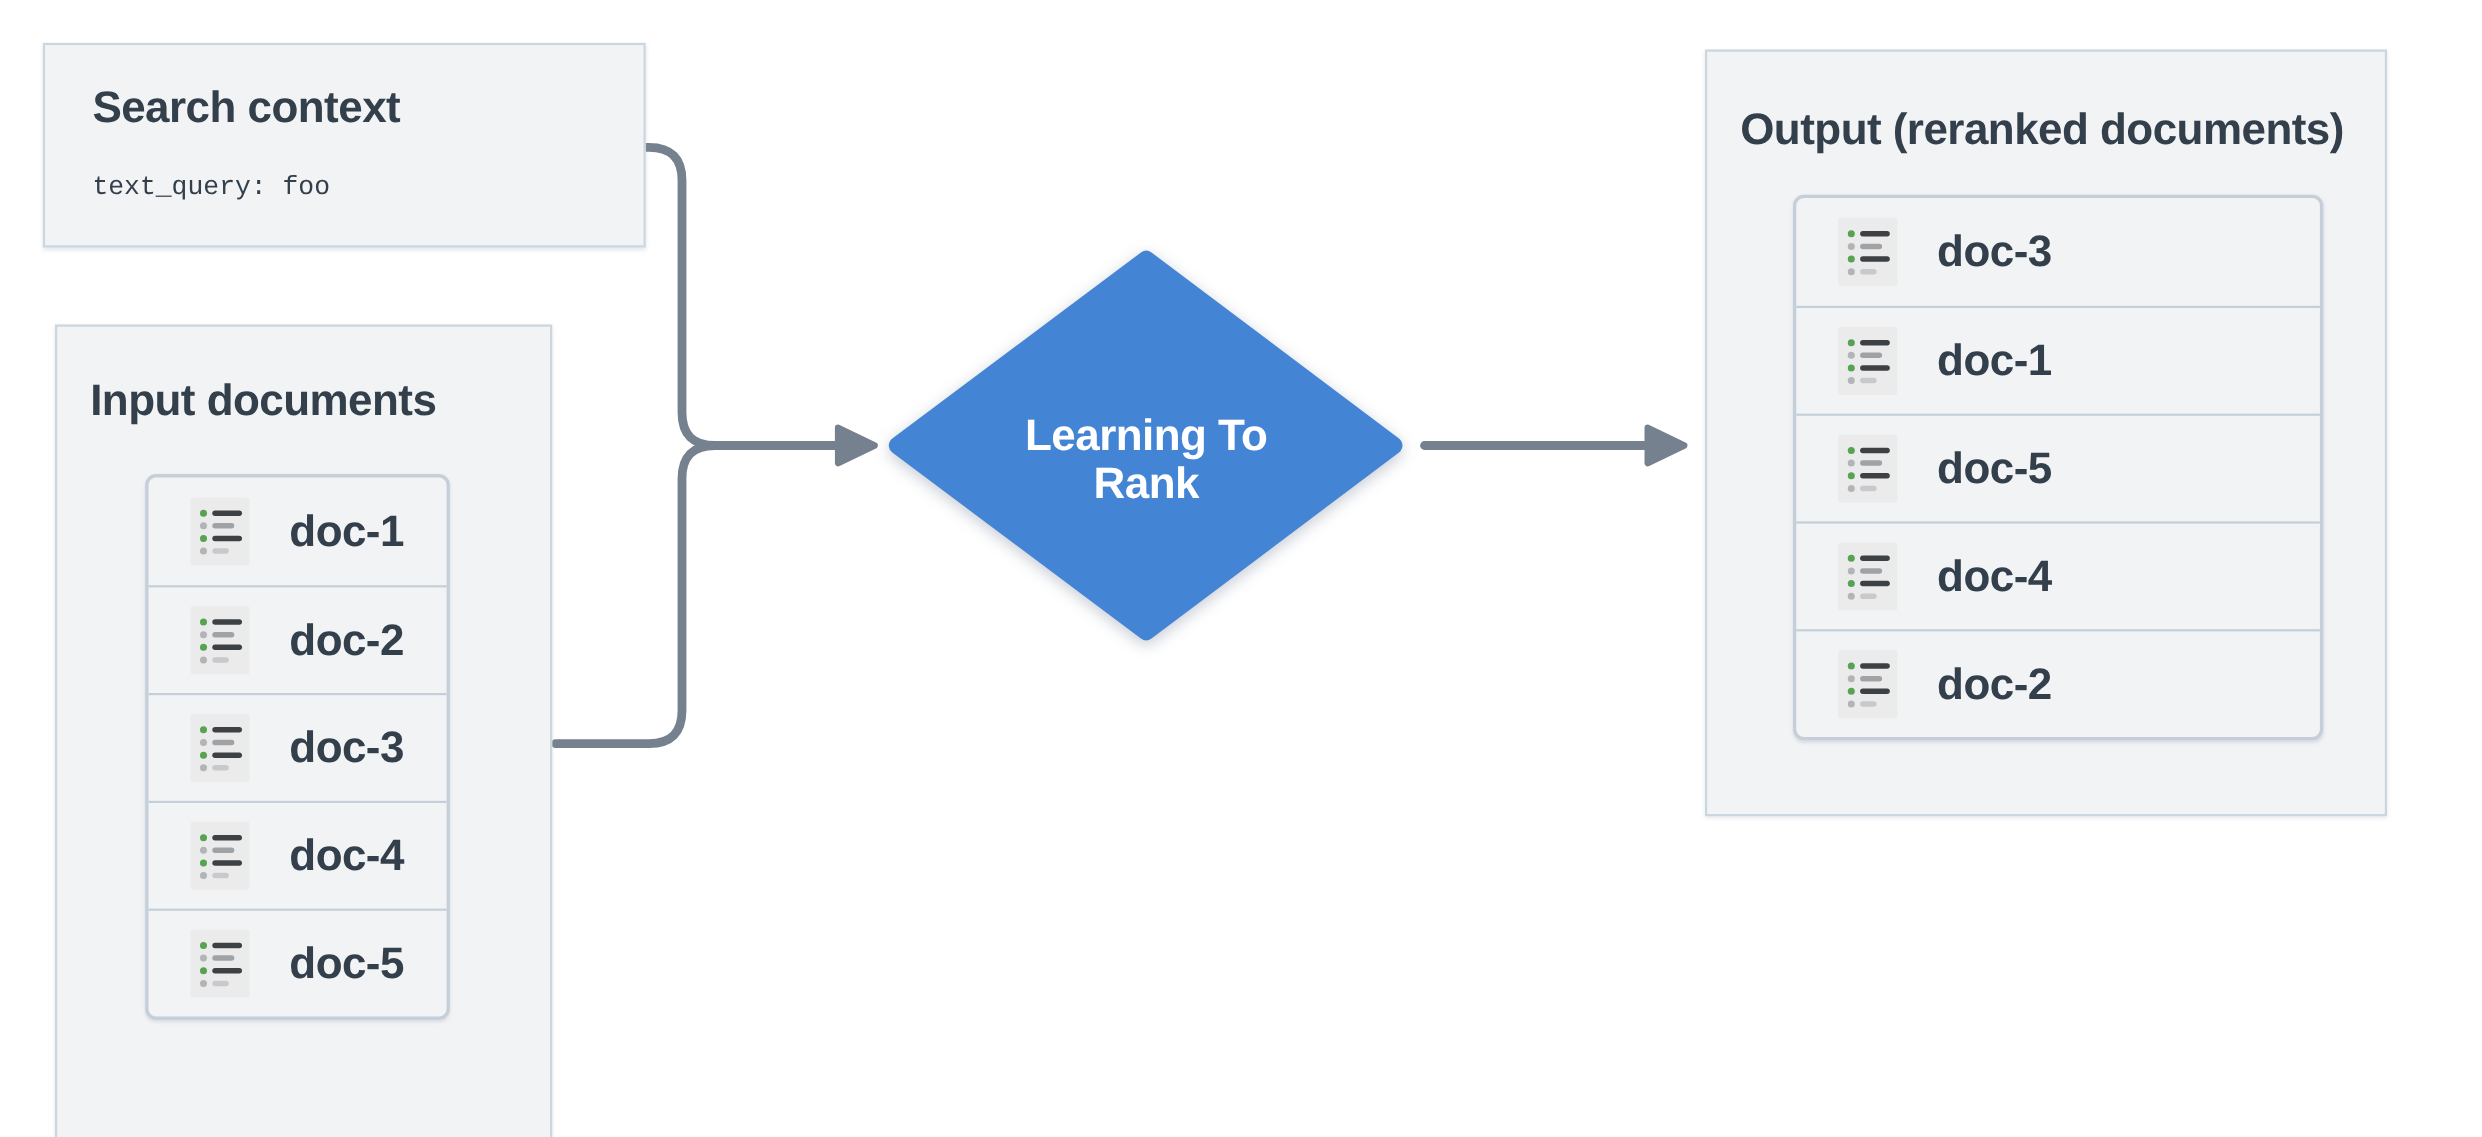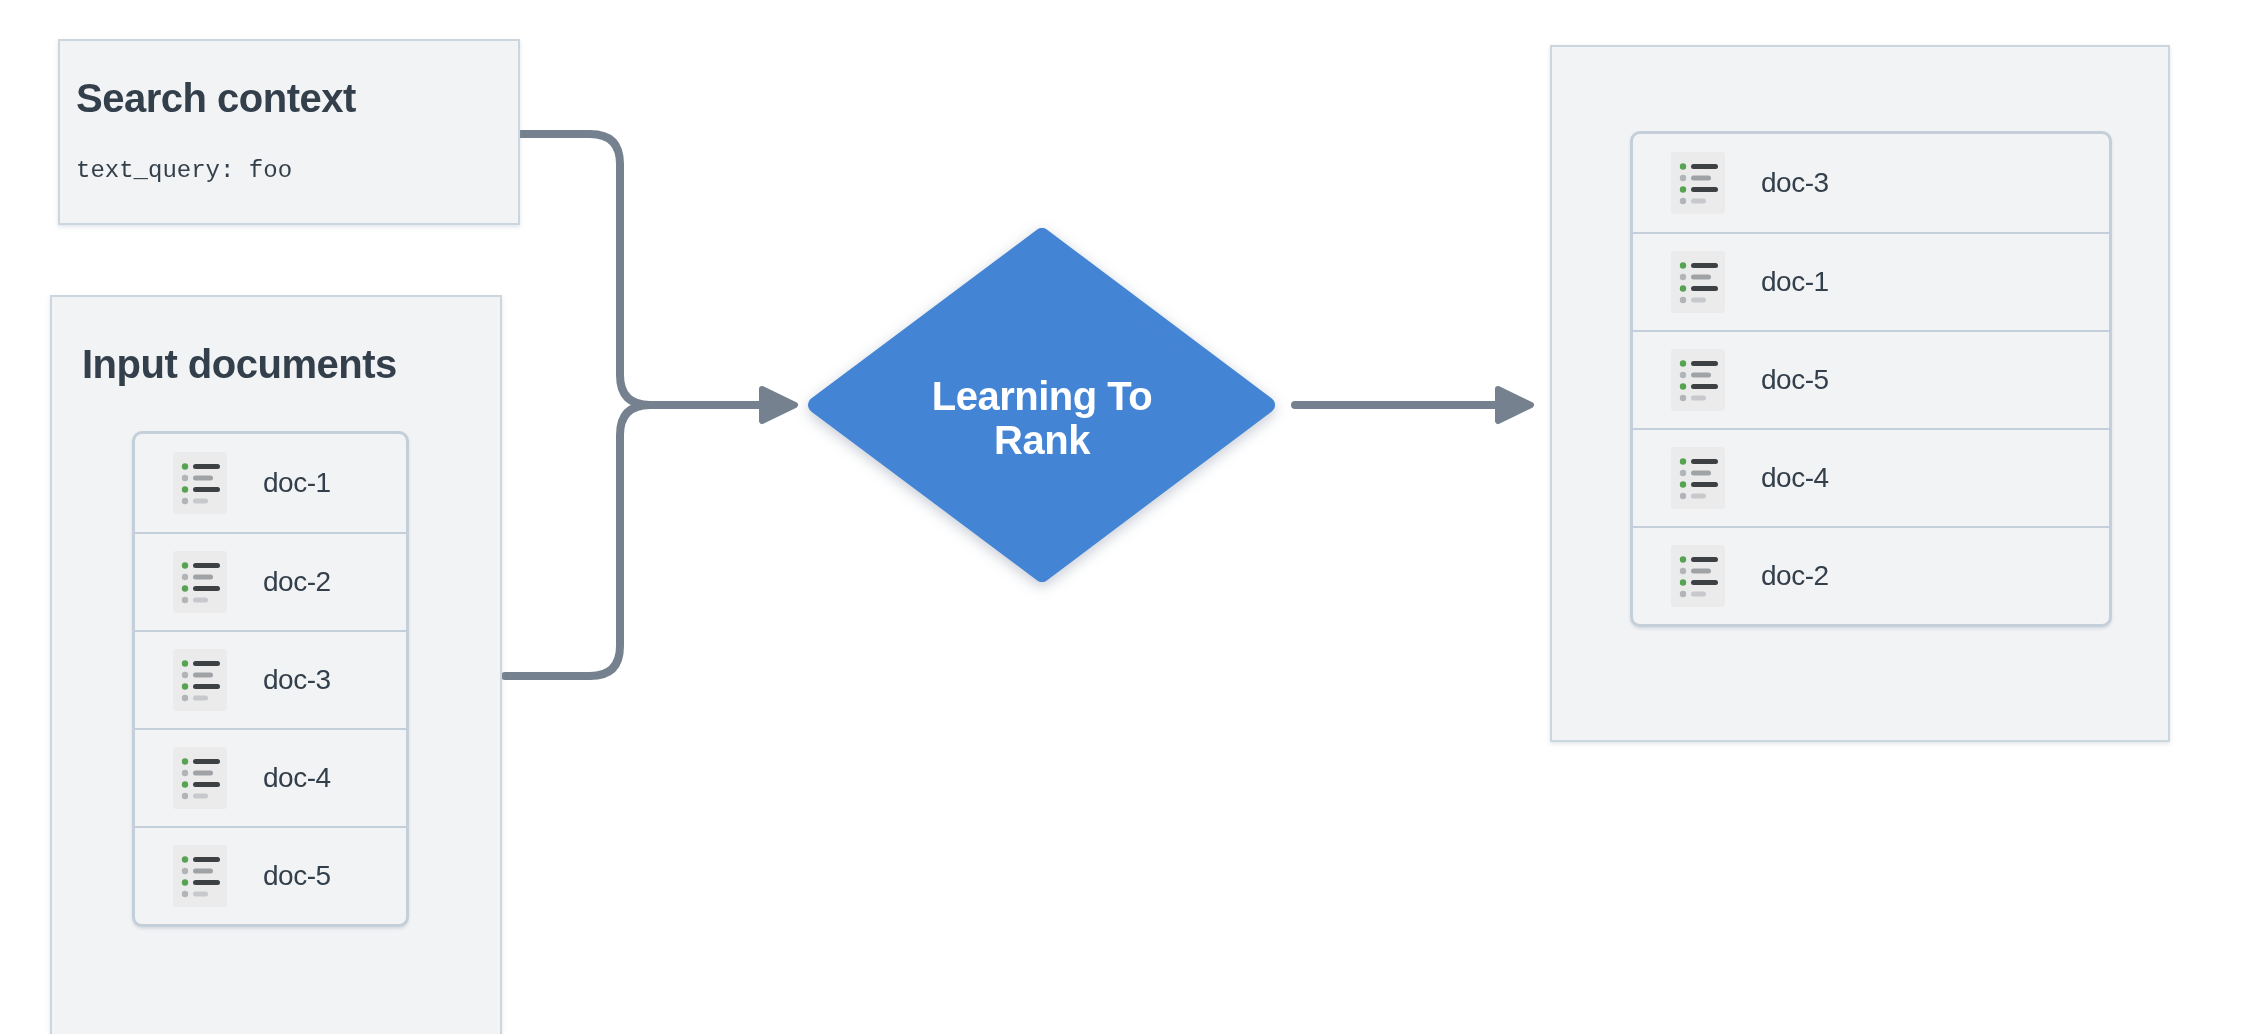--- a/index.html
+++ b/index.html
@@ -18,35 +18,35 @@
   .arrows-layer{position:absolute;left:0;top:0;width:2256px;height:1034px;}
   .arrow-path{fill:none;stroke:var(--arrow-gray);stroke-width:8;stroke-linecap:round;stroke-linejoin:round;}
   .arrow-head{fill:var(--arrow-gray);stroke:var(--arrow-gray);stroke-width:6;stroke-linejoin:round;}
   .diamond-shape{fill:var(--accent-blue);stroke:var(--accent-blue);stroke-width:16;stroke-linejoin:round;
                  filter:drop-shadow(0 4px 7px rgba(50,70,100,.28));}
 
   .panel{position:absolute;background:var(--box-bg);border:2px solid var(--box-border);
          box-shadow:0 2px 4px rgba(160,170,185,.3);box-sizing:border-box;}
   .panel-title{font-weight:700;font-size:40px;line-height:46px;letter-spacing:-.5px;color:var(--text-dark);}
 
-  .search-box{left:39px;top:39px;width:462px;height:186px;padding:34px 16px;margin-left:19px;}
+  .search-box{left:39px;top:39px;width:548px;height:186px;padding:34px 43px;}
   .search-query{font-size:24px;line-height:46px;margin-top:27px;font-weight:400;color:var(--text-dark);font-family:Liberation Mono, monospace;}
 
   .input-box{left:50px;top:295px;width:452px;height:886px;padding:44px 30px;}
   .input-box .doc-list{margin:44px 0 0 50px;width:277px;}
 
   .output-box{left:1550px;top:45px;width:620px;height:697px;padding:48px 30px;}
   .output-box .doc-list{margin:36px 0 0 48px;width:482px;}
 
   .doc-list{border:3px solid var(--list-border);border-radius:10px;box-sizing:border-box;
             box-shadow:0 2px 3px rgba(140,155,170,.25);background:var(--box-bg);}
   .doc-row{display:flex;align-items:center;height:98px;padding-left:38px;box-sizing:border-box;}
   .doc-row + .doc-row{border-top:2px solid var(--list-border);}
   .doc-icon{width:54px;height:62px;flex:0 0 54px;margin-right:36px;}
-  .doc-label{font-weight:400;font-size:28px;letter-spacing:-.5px;color:var(--text-dark);}
+  .doc-label{font-weight:700;font-size:40px;letter-spacing:-.5px;color:var(--text-dark);}
 
   .diamond-label{position:absolute;left:892px;top:374px;width:300px;text-align:center;
                  font-weight:700;font-size:40px;line-height:44px;letter-spacing:-.5px;color:var(--diamond-text);}
 </style>
 </head>
 <body>
 
 <div class="canvas">
 
   <svg class="arrows-layer" viewBox="0 0 2256 1034" aria-hidden="true">
@@ -139,20 +139,21 @@
               <rect x="20" y="35" width="27" height="5" rx="2.5" fill="#3e4144"></rect>
               <circle cx="12" cy="49" r="3.2" fill="#b2b5b8"></circle>
               <rect x="20" y="46.5" width="15" height="5" rx="2.5" fill="#c7c9cc"></rect>
             </svg></span>
         <span class="doc-label">doc-5</span>
       </div>
     </div>
   </div>
 
   <div class="panel output-box">
+    <div class="panel-title">Output (reranked documents)</div>
     <div class="doc-list">
       <div class="doc-row">
         <span class="doc-icon"><svg viewBox="0 0 54 62" width="54" height="62">
               <rect width="54" height="62" rx="3" fill="#ebebec"></rect>
               <circle cx="12" cy="14.5" r="3.2" fill="#57a351"></circle>
               <rect x="20" y="12" width="27" height="5" rx="2.5" fill="#3e4144"></rect>
               <circle cx="12" cy="26" r="3.2" fill="#b2b5b8"></circle>
               <rect x="20" y="23.5" width="20" height="5" rx="2.5" fill="#9fa3a6"></rect>
               <circle cx="12" cy="37.5" r="3.2" fill="#57a351"></circle>
               <rect x="20" y="35" width="27" height="5" rx="2.5" fill="#3e4144"></rect>

